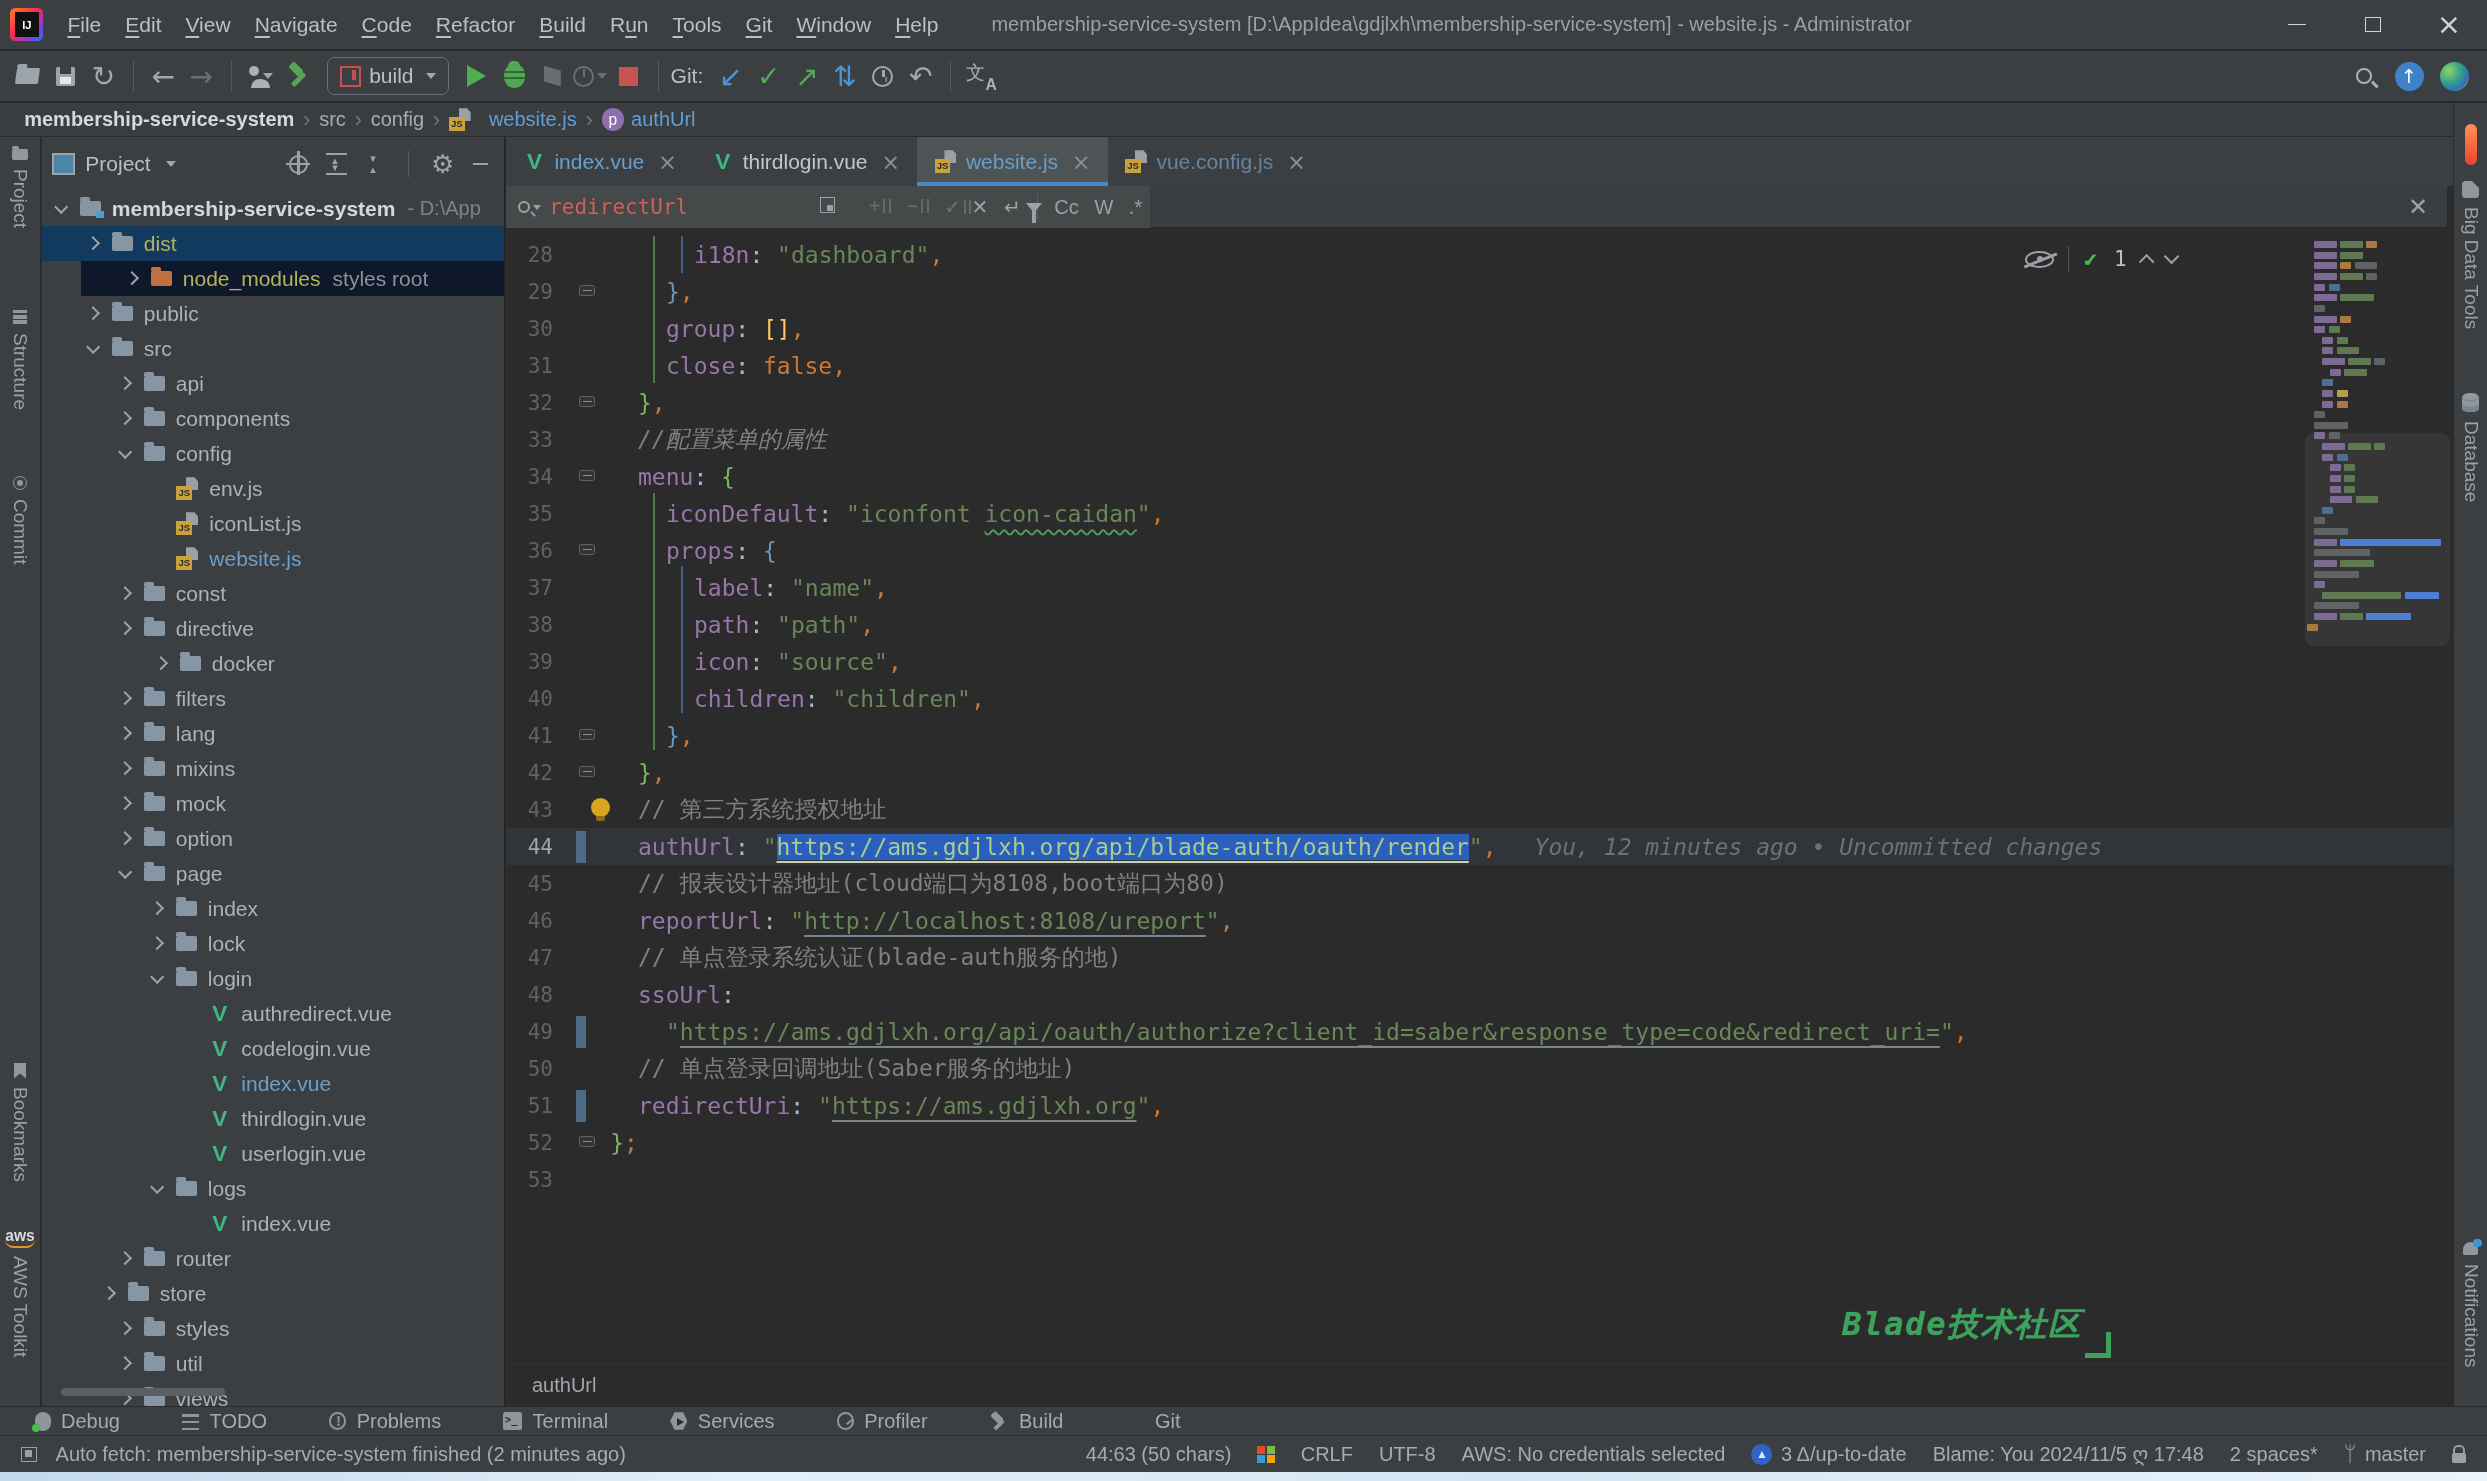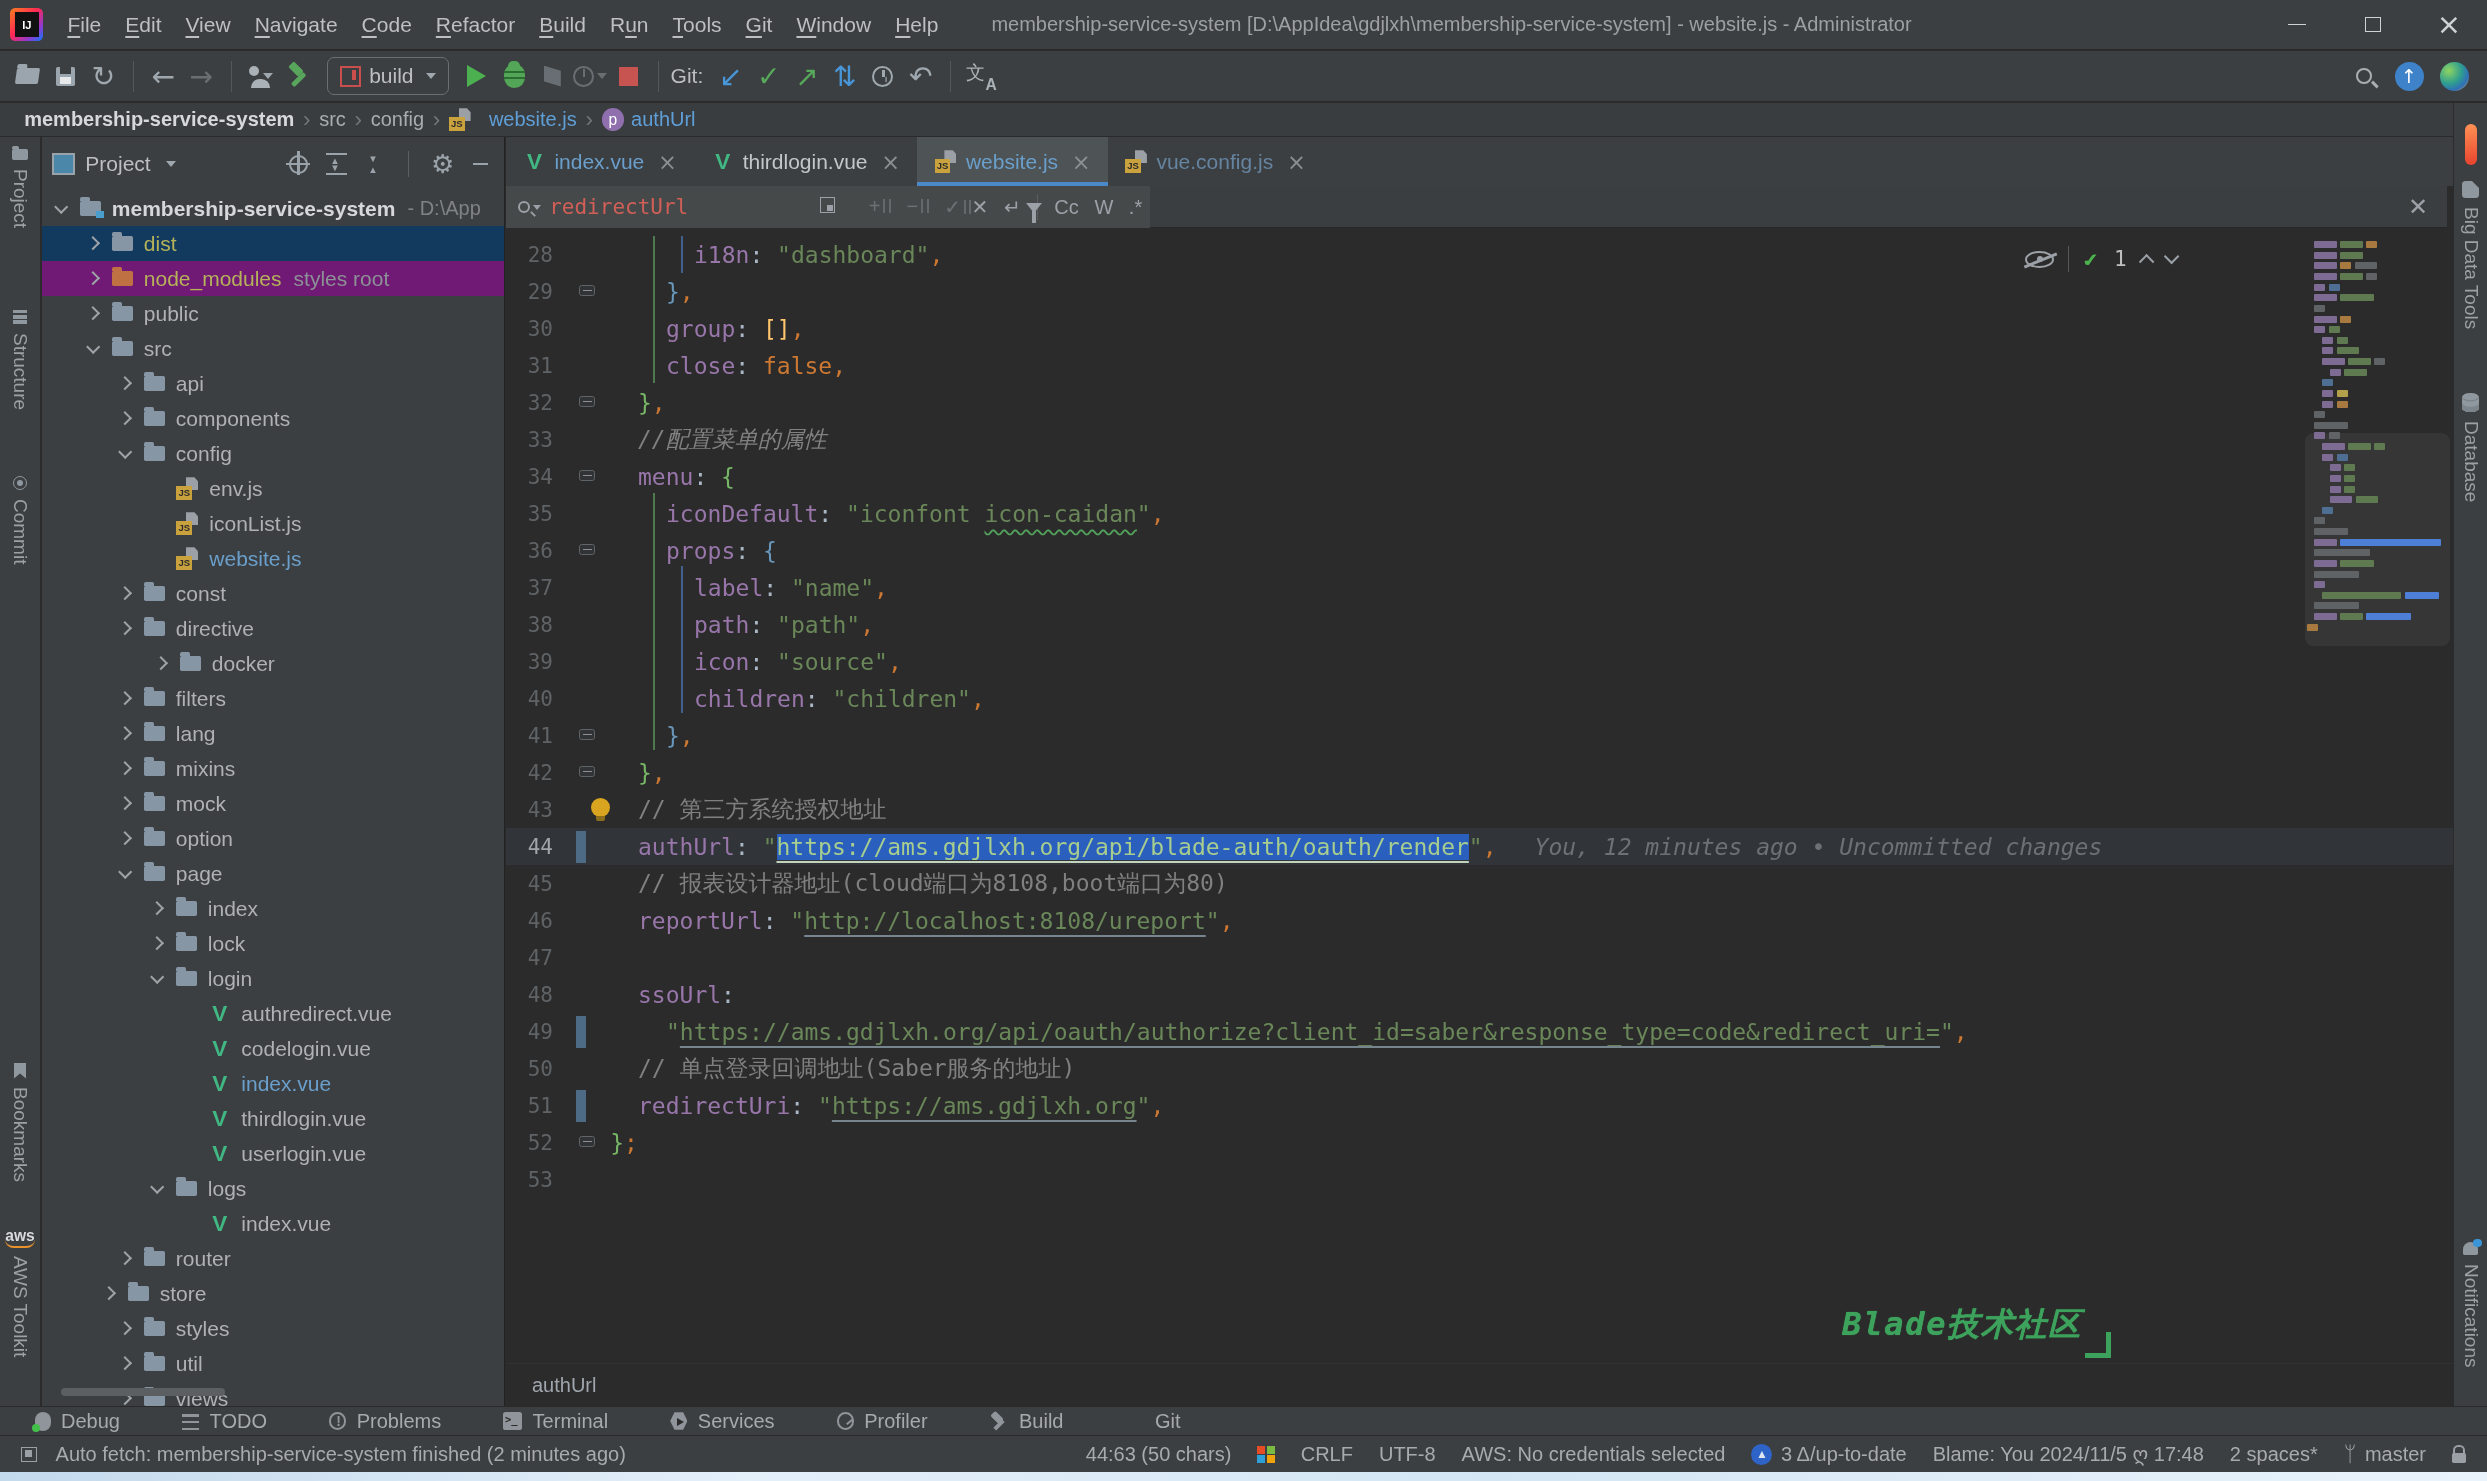--- a/index.html
+++ b/index.html
@@ -118,21 +118,21 @@
   .ic-expand::after { content:"▼"; position:absolute; bottom:0px; left:4.3px; font-size:9.5px; color:#9aa3aa; }
   .ic-collapse { position:relative; width:21px; height:22.5px; }
   .ic-collapse::before { content:"▼"; position:absolute; top:0px; left:4.3px; font-size:9.5px; color:#9aa3aa; }
   .ic-collapse::after { content:"▲"; position:absolute; bottom:0px; left:4.3px; font-size:9.5px; color:#9aa3aa; }
   .ic-gear { font-size:26px; color:#9aa3aa; font-family:"DejaVu Sans",sans-serif; }
   .ic-minus { width:15.6px; height:2.6px; background:#9aa3aa; }
 
   #tree { position:absolute; top:54px; left:0; right:0; bottom:0; font-size:21px; color:#afb1b3; }
   .trow { height:35px; display:flex; align-items:center; white-space:nowrap; cursor:default; }
   .trow.sel { background:#123a5e; }
-  .trow.lib { background:#701a75; }
+  .trow.lib { background:#0f172a;margin-left:39px; }
   .chev { width:10.4px; height:10.4px; border-right:2.2px solid #9da3a8; border-bottom:2.2px solid #9da3a8;
           flex:0 0 auto; margin-right:14px; }
   .chev.r { transform:rotate(-45deg); }
   .chev.d { transform:rotate(45deg); margin-top:-3.5px; }
   .chev.none { border:none; }
   .t-folder { width:21px; height:14.7px; background:#8796a4; border-radius:1.7px; position:relative; flex:0 0 auto; margin-right:10.4px; }
   .t-folder::before { content:""; position:absolute; top:-4.3px; left:0; width:9.5px; height:4.3px; background:#8796a4; border-radius:1.7px 1.7px 0 0; }
   .t-folder.orange { background:#bf7143; } .t-folder.orange::before { background:#bf7143; }
   .t-folder.root::after { content:""; position:absolute; right:-2.6px; bottom:-2.6px; width:7.8px; height:7.8px; background:#4a9ecd; }
   .t-js { width:22.5px; height:22.5px; position:relative; flex:0 0 auto; margin-right:10.4px; }
@@ -778,20 +778,21 @@
           <span class="ct" style="padding-left: 33px;"><span class="tk-d">// 报表设计器地址(cloud端口为8108,boot端口为80)</span></span>
         </div>
         <div class="cl">
           <span class="ln">46</span>
           <span class="gic"></span>
           <span class="ct" style="padding-left: 33px;"><span class="tk-k">reportUrl</span><span class="tk-w">: </span><span class="tk-s">"</span><span class="tk-u">http://localhost:8108/ureport</span><span class="tk-s">"</span><span class="tk-o">,</span></span>
         </div>
         <div class="cl">
           <span class="ln">47</span>
           <span class="gic"></span>
+          <span class="ct" style="padding-left: 33px;"><span class="tk-d">// 单点登录系统认证(blade-auth服务的地)</span></span>
         </div>
         <div class="cl">
           <span class="ln">48</span>
           <span class="gic"></span>
           <span class="ct" style="padding-left: 33px;"><span class="tk-k">ssoUrl</span><span class="tk-w">:</span></span>
         </div>
         <div class="cl">
           <span class="ln">49</span>
           <span class="gic">
             <span class="chg"></span>

